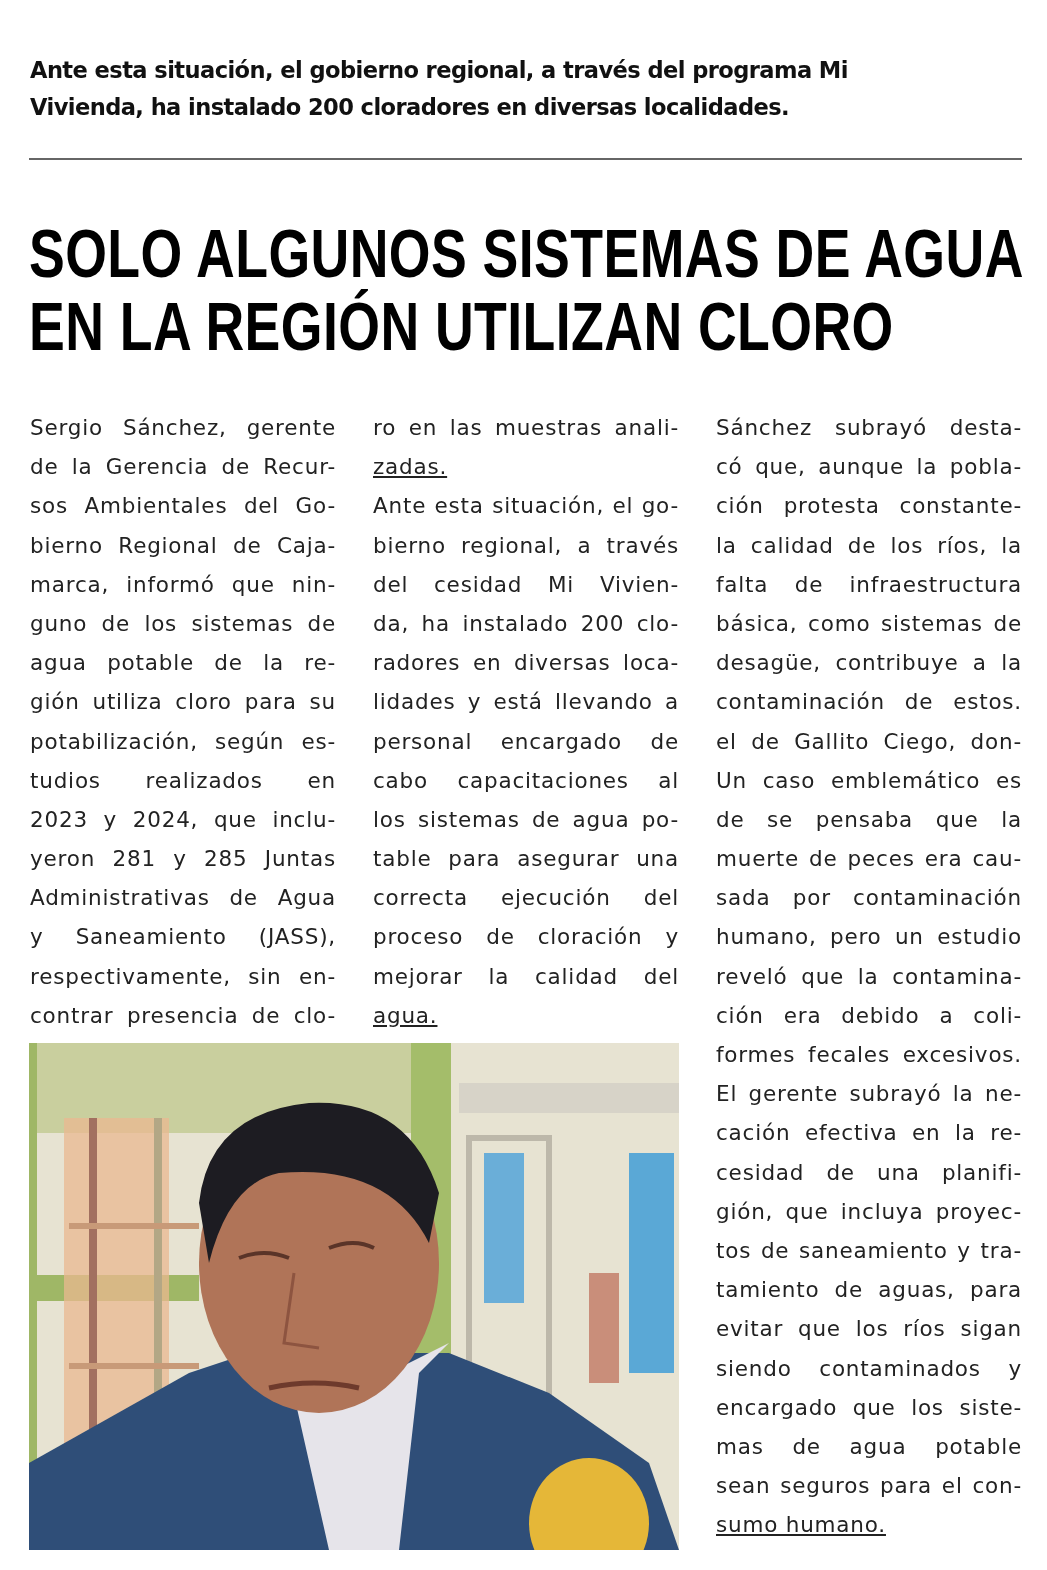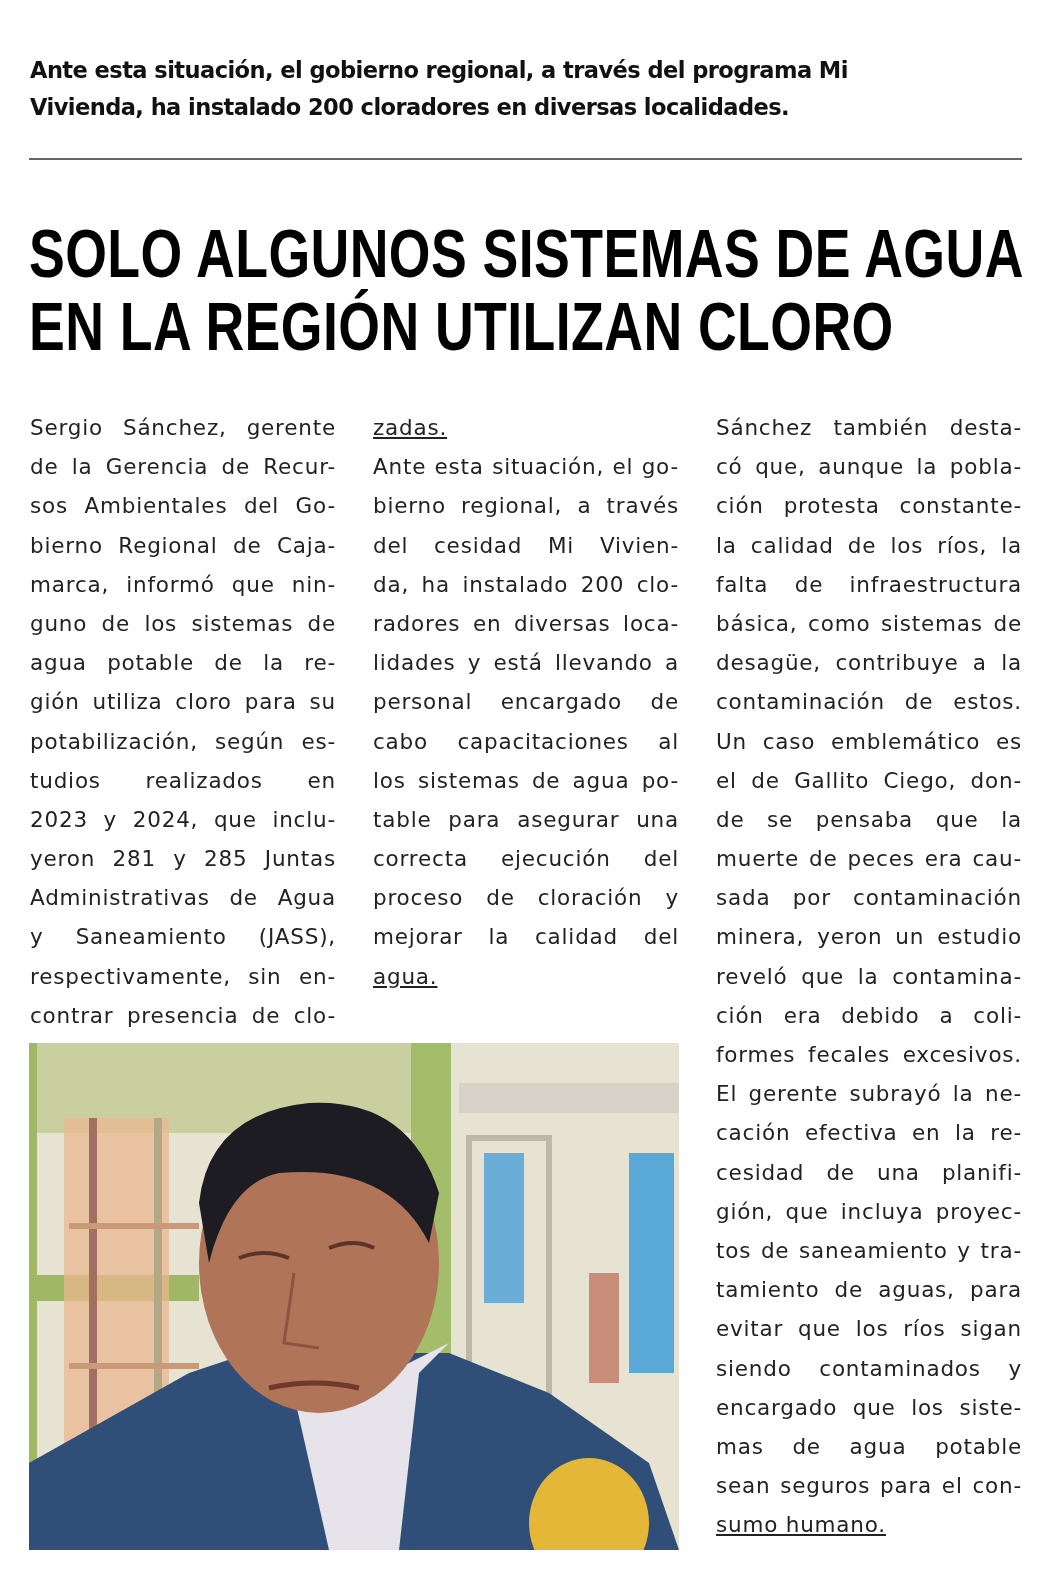--- a/index.html
+++ b/index.html
@@ -62,51 +62,52 @@
     <span class="ln">potabilización, según es-</span>
     <span class="ln">tudios realizados en</span>
     <span class="ln">2023 y 2024, que inclu-</span>
     <span class="ln">yeron 281 y 285 Juntas</span>
     <span class="ln">Administrativas de Agua</span>
     <span class="ln">y Saneamiento (JASS),</span>
     <span class="ln">respectivamente, sin en-</span>
     <span class="ln">contrar presencia de clo-</span>
   </div>
 <div class="col col2">
+    <span class="ln">ro en las muestras anali-</span>
     <span class="ln last">zadas.</span>
     <span class="ln">Ante esta situación, el go-</span>
     <span class="ln">bierno regional, a través</span>
     <span class="ln">del cesidad Mi Vivien-</span>
     <span class="ln">da, ha instalado 200 clo-</span>
     <span class="ln">radores en diversas loca-</span>
     <span class="ln">lidades y está llevando a</span>
     <span class="ln">personal encargado de</span>
     <span class="ln">cabo capacitaciones al</span>
     <span class="ln">los sistemas de agua po-</span>
     <span class="ln">table para asegurar una</span>
     <span class="ln">correcta ejecución del</span>
     <span class="ln">proceso de cloración y</span>
     <span class="ln">mejorar la calidad del</span>
     <span class="ln last">agua.</span>
   </div>
 <div class="col col3">
-    <span class="ln">Sánchez también desta-</span>
+    <span class="ln">Sánchez subrayó desta-</span>
     <span class="ln">có que, aunque la pobla-</span>
     <span class="ln">ción protesta constante-</span>
     <span class="ln">la calidad de los ríos, la</span>
     <span class="ln">falta de infraestructura</span>
     <span class="ln">básica, como sistemas de</span>
     <span class="ln">desagüe, contribuye a la</span>
     <span class="ln">contaminación de estos.</span>
+    <span class="ln">el de Gallito Ciego, don-</span>
     <span class="ln">Un caso emblemático es</span>
-    <span class="ln">el de Gallito Ciego, don-</span>
     <span class="ln">de se pensaba que la</span>
     <span class="ln">muerte de peces era cau-</span>
     <span class="ln">sada por contaminación</span>
-    <span class="ln">minera, yeron un estudio</span>
+    <span class="ln">humano, pero un estudio</span>
     <span class="ln">reveló que la contamina-</span>
     <span class="ln">ción era debido a coli-</span>
     <span class="ln">formes fecales excesivos.</span>
     <span class="ln">El gerente subrayó la ne-</span>
     <span class="ln">cación efectiva en la re-</span>
     <span class="ln">cesidad de una planifi-</span>
     <span class="ln">gión, que incluya proyec-</span>
     <span class="ln">tos de saneamiento y tra-</span>
     <span class="ln">tamiento de aguas, para</span>
     <span class="ln">evitar que los ríos sigan</span>

